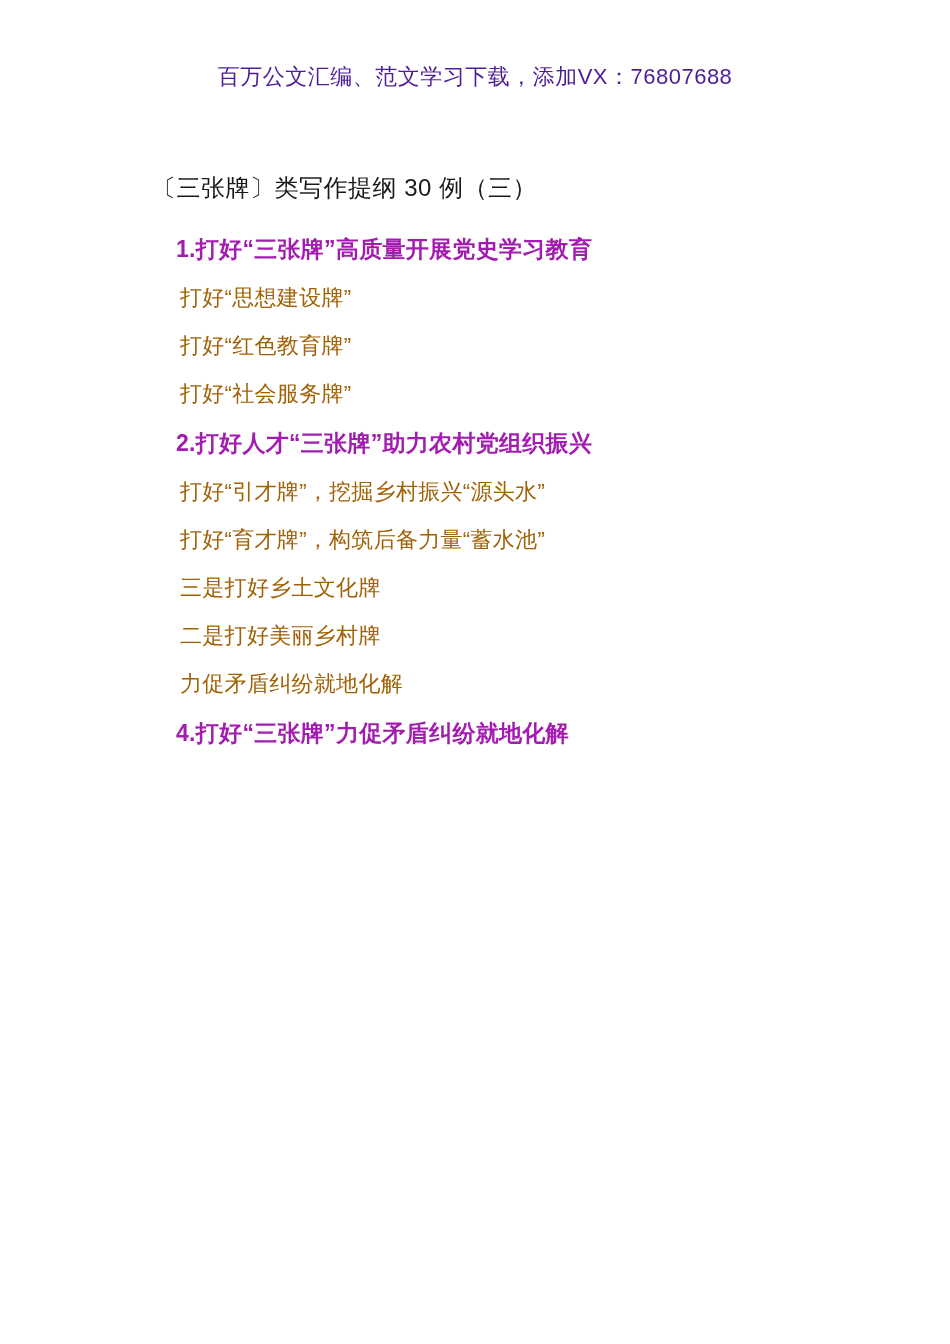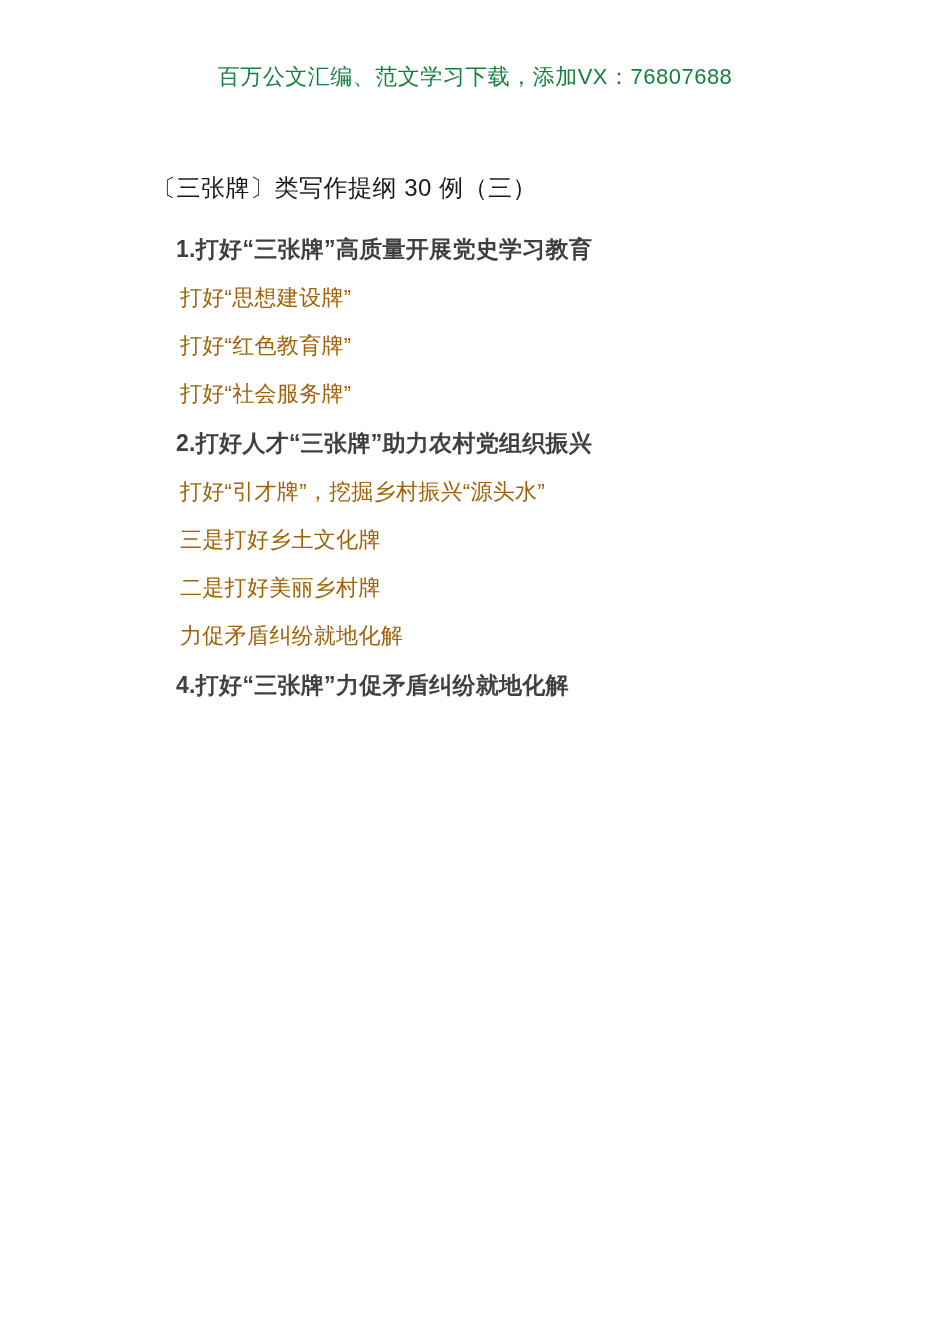--- a/index.html
+++ b/index.html
@@ -19,21 +19,21 @@
     width: 950px;
     height: 1344px;
     box-sizing: border-box;
   }
   .watermark {
     position: absolute;
     top: 62px;
     left: 0;
     width: 950px;
     text-align: center;
-    color: #15803d;
+    color: #4c1d95;
     font-size: 22px;
     letter-spacing: 0.5px;
     font-family: "Liberation Sans", sans-serif;
     white-space: nowrap;
   }
   .content {
     position: absolute;
     top: 170px;
     left: 0;
     width: 844px;
@@ -47,21 +47,21 @@
     margin: 0 0 26px 0;
     letter-spacing: 0.5px;
   }
   .section {
     margin: 0;
   }
   .section-heading {
     font-size: 23px;
     font-weight: bold;
     line-height: 34px;
-    color: #404040;
+    color: #a21caf;
     margin: 0 0 16px 24px;
     letter-spacing: 0.3px;
   }
   .section-item {
     font-size: 22px;
     line-height: 32px;
     color: #a16207;
     margin: 0 0 16px 28px;
     letter-spacing: 0.3px;
   }
@@ -80,20 +80,21 @@
     <div class="section">
       <div class="section-heading">1.打好“三张牌”高质量开展党史学习教育</div>
       <div class="section-item">打好“思想建设牌”</div>
       <div class="section-item">打好“红色教育牌”</div>
       <div class="section-item">打好“社会服务牌”</div>
     </div>
 
     <div class="section">
       <div class="section-heading">2.打好人才“三张牌”助力农村党组织振兴</div>
       <div class="section-item">打好“引才牌”，挖掘乡村振兴“源头水”</div>
+      <div class="section-item">打好“育才牌”，构筑后备力量“蓄水池”</div>
     </div>
 
     <div class="section">
       <div class="section-item">三是打好乡土文化牌</div>
       <div class="section-item">二是打好美丽乡村牌</div>
       <div class="section-item">力促矛盾纠纷就地化解</div>
     </div>
 
     <div class="section">
       <div class="section-heading">4.打好“三张牌”力促矛盾纠纷就地化解</div>

